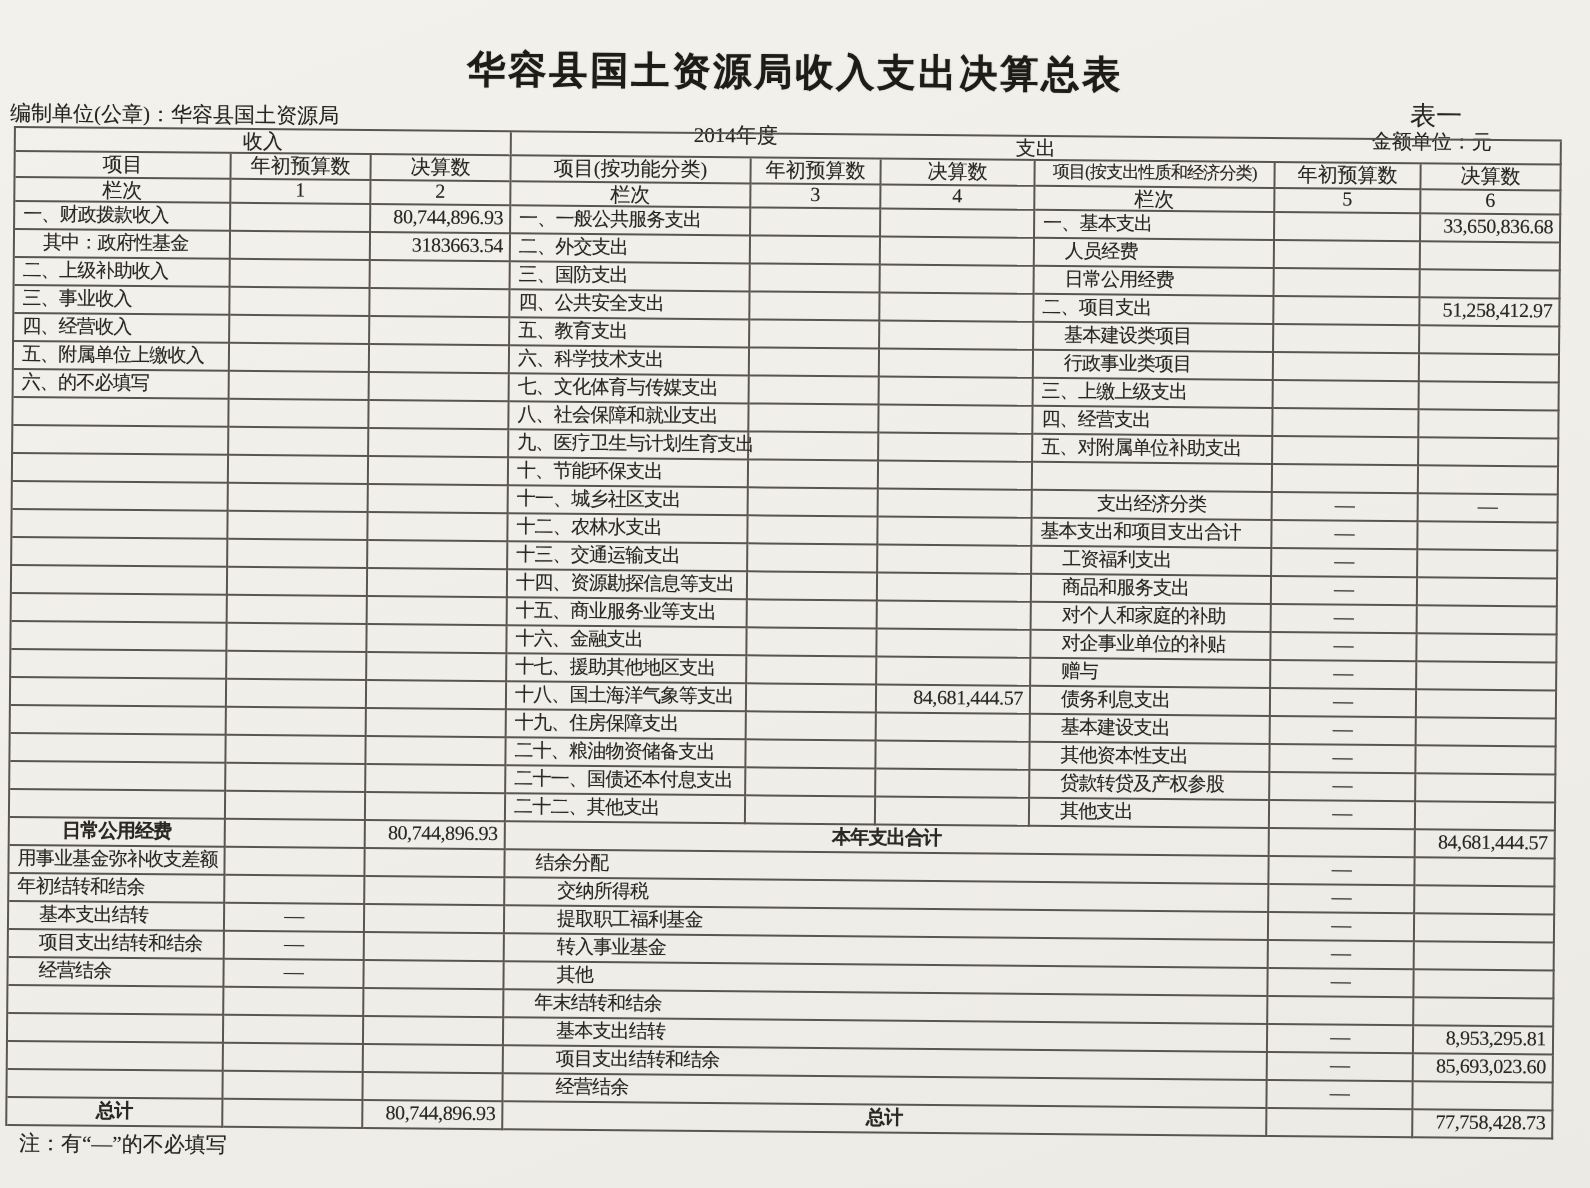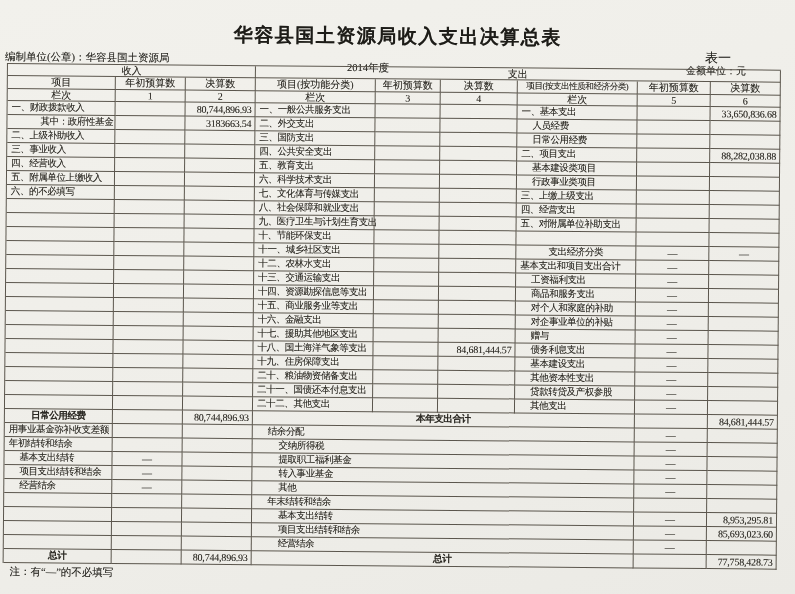--- a/index.html
+++ b/index.html
@@ -94,21 +94,21 @@
       <div class="c hd">6</div>
       <div class="c lab">一、财政拨款收入</div>
       <div class="c num"></div>
       <div class="c num">80,744,896.93</div>
       <div class="c lab">一、一般公共服务支出</div>
       <div class="c num"></div>
       <div class="c num"></div>
       <div class="c lab">一、基本支出</div>
       <div class="c num"></div>
       <div class="c num">33,650,836.68</div>
-      <div class="c lab" style="padding-left: 33px; font-family: Liberation Mono, monospace;">其中：政府性基金</div>
+      <div class="c lab" style="padding-left: 14px; font-family: Liberation Mono, monospace;">其中：政府性基金</div>
       <div class="c num"></div>
       <div class="c num">3183663.54</div>
       <div class="c lab">二、外交支出</div>
       <div class="c num"></div>
       <div class="c num"></div>
       <div class="c lab" style="padding-left: 15px;">人员经费</div>
       <div class="c num"></div>
       <div class="c num"></div>
       <div class="c lab">二、上级补助收入</div>
       <div class="c num"></div>
@@ -120,21 +120,21 @@
       <div class="c num"></div>
       <div class="c num"></div>
       <div class="c lab">三、事业收入</div>
       <div class="c num"></div>
       <div class="c num"></div>
       <div class="c lab">四、公共安全支出</div>
       <div class="c num"></div>
       <div class="c num"></div>
       <div class="c lab">二、项目支出</div>
       <div class="c num"></div>
-      <div class="c num">88,282,038.88</div>
+      <div class="c num">51,258,412.97</div>
       <div class="c lab">四、经营收入</div>
       <div class="c num"></div>
       <div class="c num"></div>
       <div class="c lab">五、教育支出</div>
       <div class="c num"></div>
       <div class="c num"></div>
       <div class="c lab" style="padding-left: 15px;">基本建设类项目</div>
       <div class="c num"></div>
       <div class="c num"></div>
       <div class="c lab">五、附属单位上缴收入</div>

